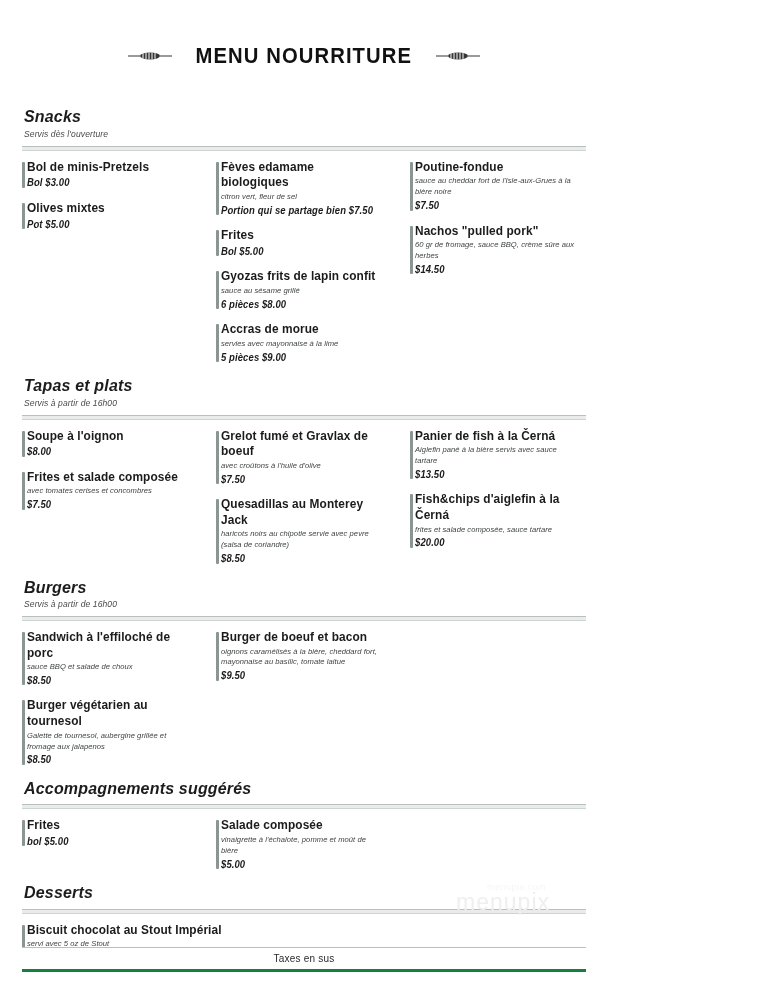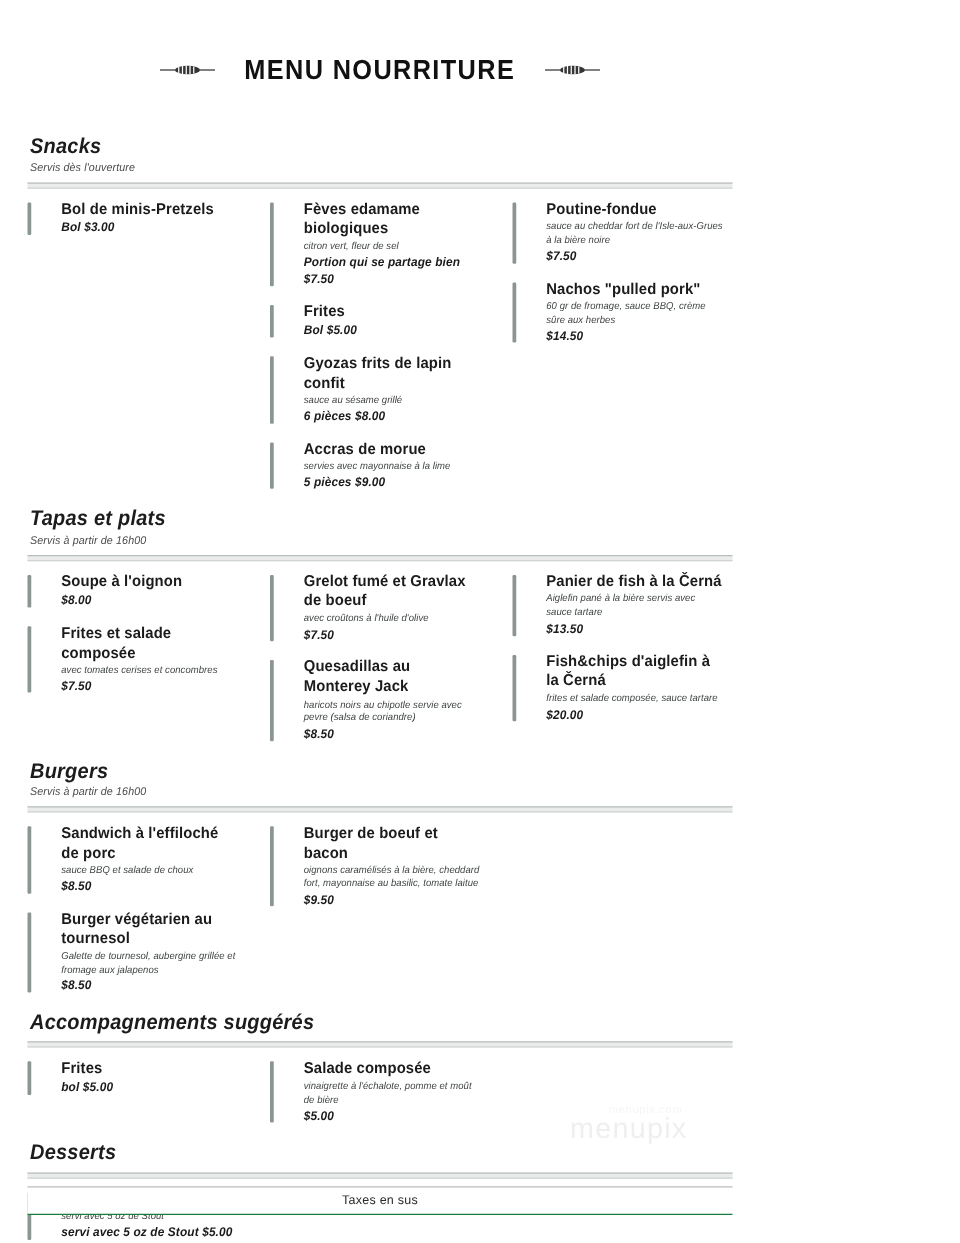--- a/index.html
+++ b/index.html
@@ -95,21 +95,21 @@
     flex: 1 1 0;
     min-width: 0;
     padding-right: 18px;
     box-sizing: border-box;
   }
   .col:last-child { padding-right: 0; }
 
   
   .item {
     position: relative;
-    padding-left: 27px;
+    padding-left: 5px;
     margin-bottom: 11px;
   }
   .item:last-child { margin-bottom: 2px; }
   .item-bar {
     position: absolute;
     left: 0;
     top: 2px;
     bottom: 2px;
     width: 3px;
     background: #8b9694;
@@ -150,21 +150,21 @@
     margin: 0;
   }
 
   
   .footer-note {
     position: absolute;
     left: 22px;
     right: 22px;
     bottom: 22px;
     border-top: 1px solid #b9bfbd;
-    border-bottom: 1px solid #15803d;
+    border-bottom: 3px solid #15803d;
     padding: 5px 0;
     text-align: center;
     font-family: "Liberation Sans Narrow", "Liberation Sans", sans-serif;
     font-size: 10px;
     color: #2a2a2a;
     letter-spacing: .2px;
     background: #fff;
   }
 
   
@@ -231,20 +231,25 @@
           <p class="section-sub">Servis dès l'ouverture</p>
         </div>
         <div class="section-rule"></div>
         <div class="cols">
           <div class="col">
             <div class="item">
               <span class="item-bar"></span>
               <div class="item-name">Bol de minis-Pretzels</div>
               <div class="item-price">Bol $3.00</div>
             </div>
+            <div class="item">
+              <span class="item-bar"></span>
+              <div class="item-name">Olives mixtes</div>
+              <div class="item-price">Pot $5.00</div>
+            </div>
           </div>
           <div class="col">
             <div class="item">
               <span class="item-bar"></span>
               <div class="item-name">Fèves edamame biologiques</div>
               <div class="item-desc">citron vert, fleur de sel</div>
               <div class="item-price">Portion qui se partage bien $7.50</div>
             </div>
             <div class="item">
               <span class="item-bar"></span>

